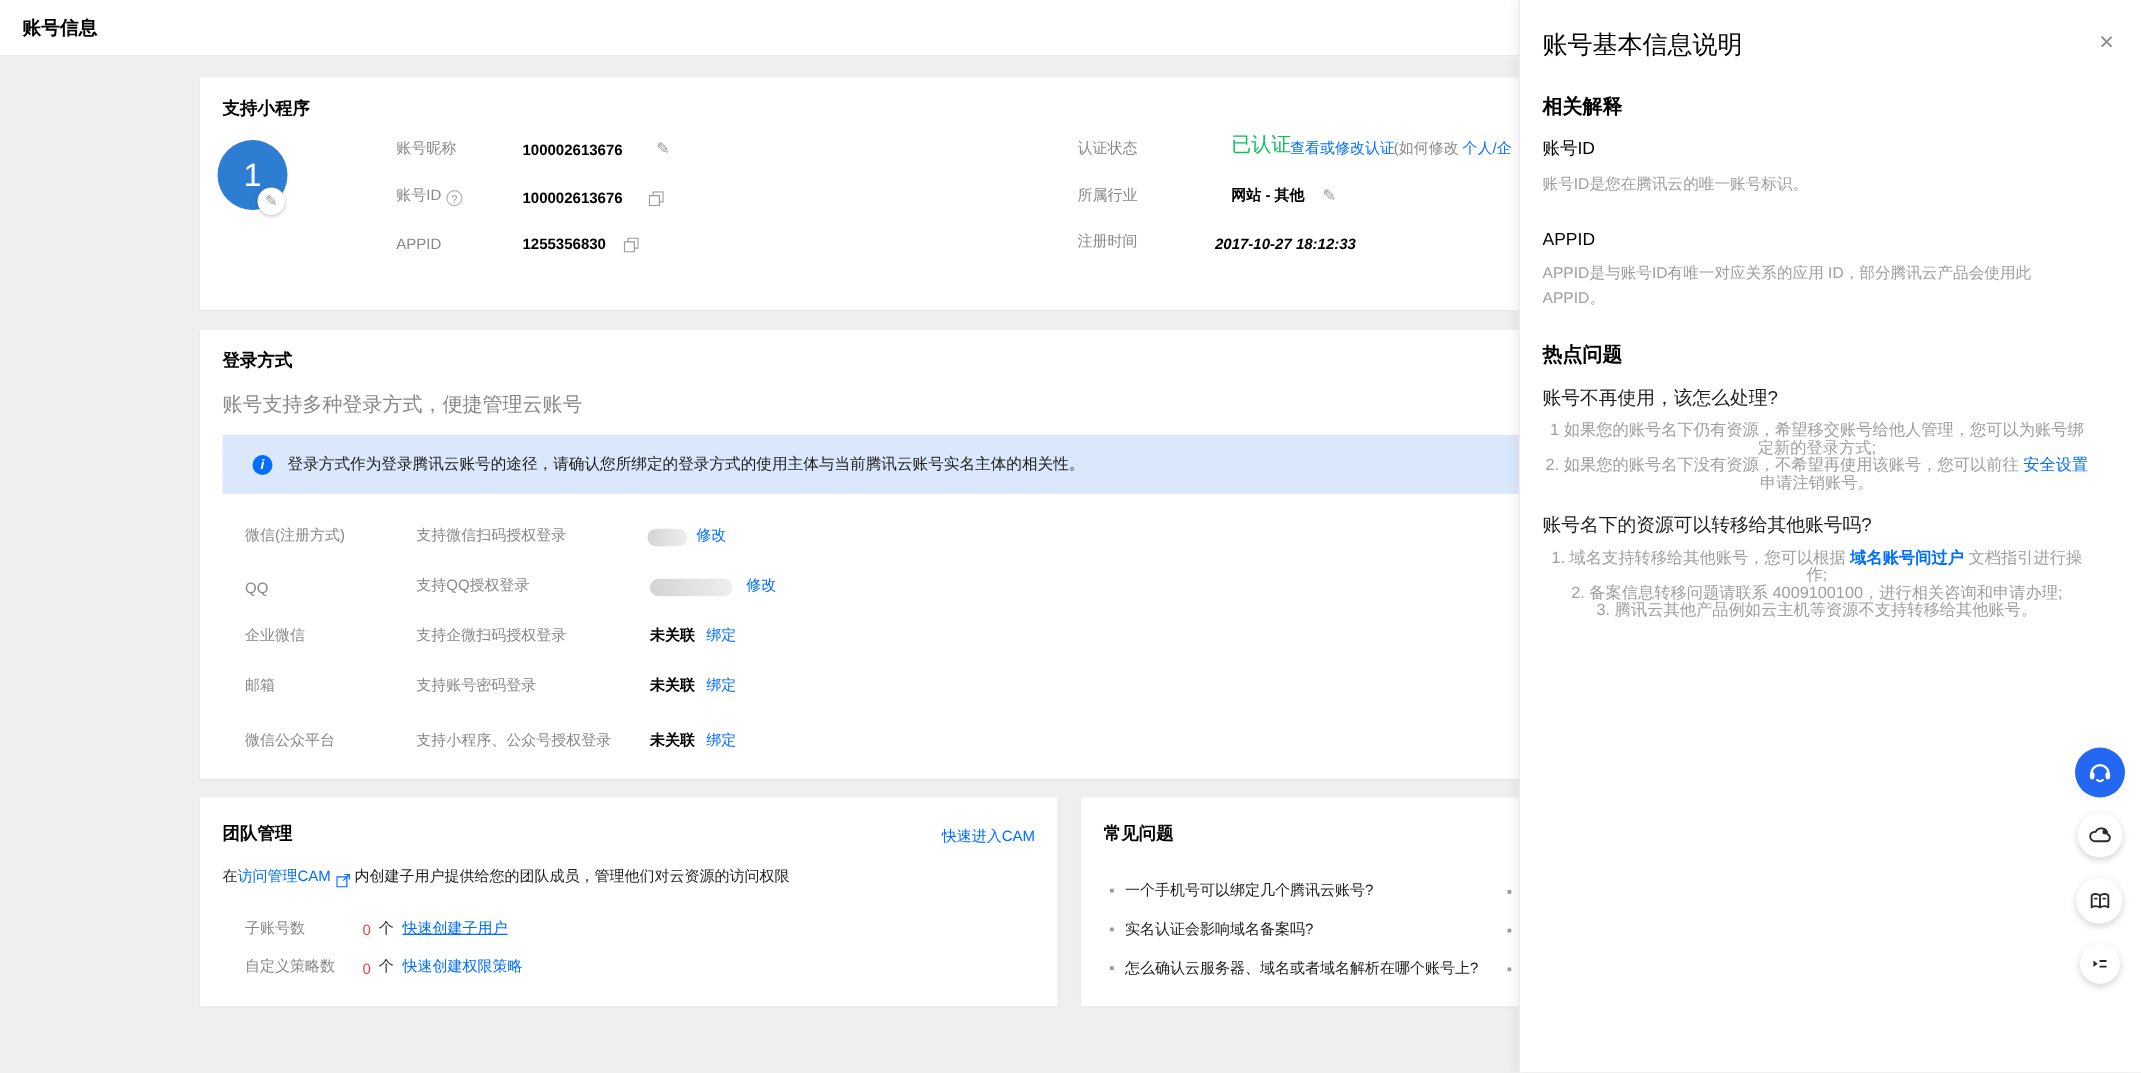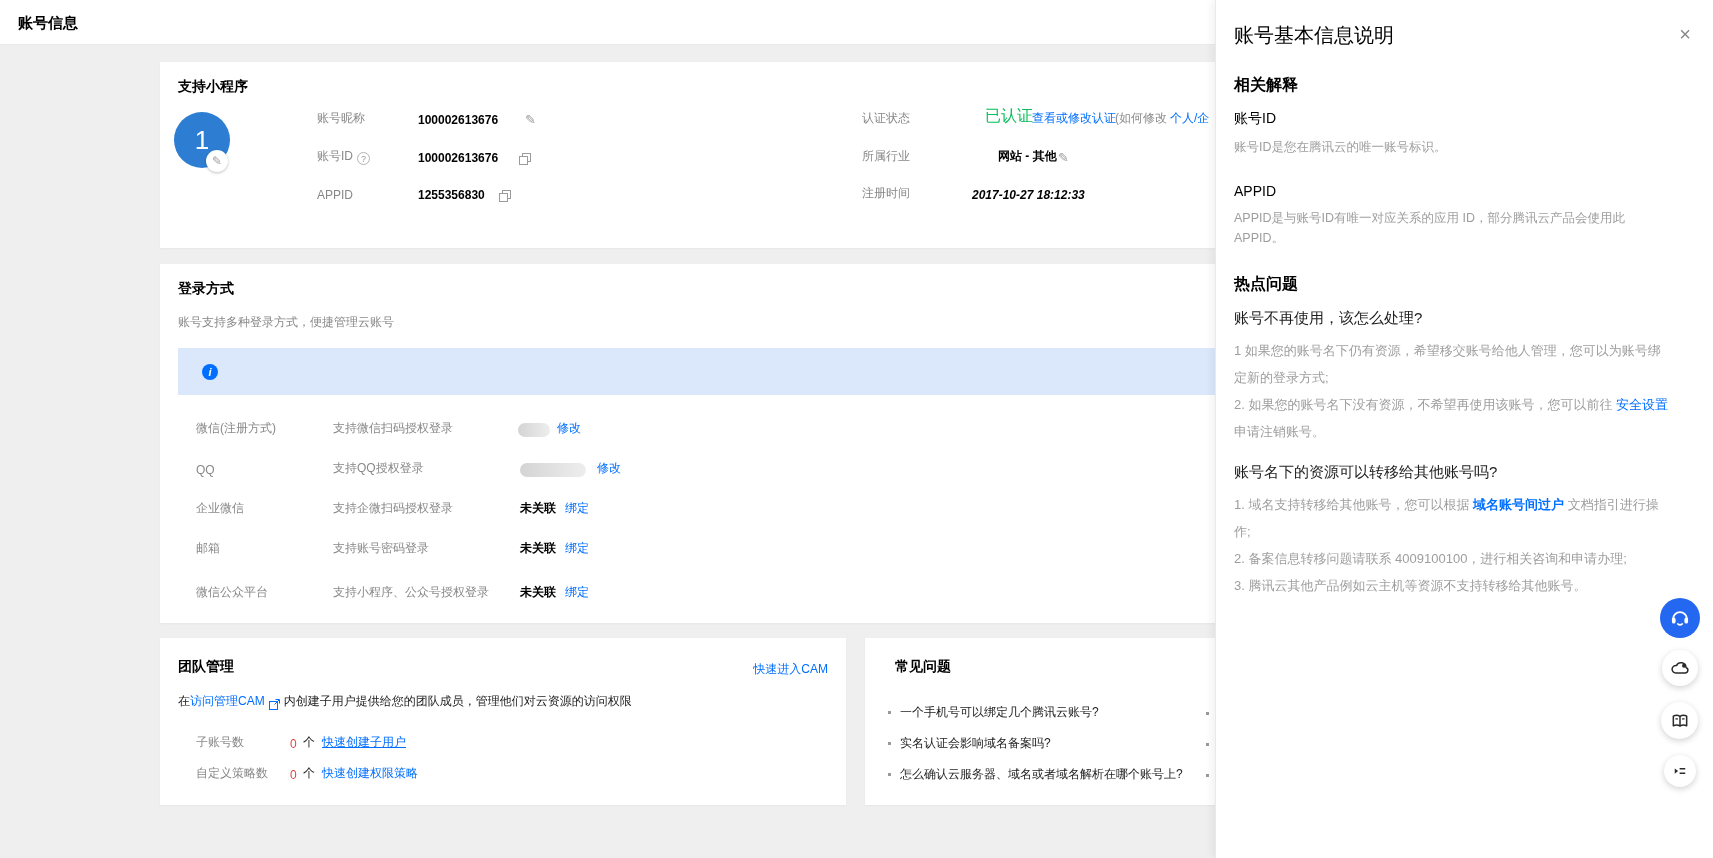--- a/index.html
+++ b/index.html
@@ -20,41 +20,41 @@
   
   .avatar { position:absolute; left:14px; top:50px; width:56px; height:56px; border-radius:50%; background:#2d7dd2; color:#fff; font-size:26px; display:flex; align-items:center; justify-content:center; }
   .avatar-edit { position:absolute; left:46px; top:88px; width:22px; height:22px; border-radius:50%; background:#fff; box-shadow:0 1px 3px rgba(0,0,0,0.25); color:#9b9b9b; font-size:12px; display:flex; align-items:center; justify-content:center; cursor:pointer; }
   .edit-pencil { color:#9b9b9b; font-size:13px; margin-left:8px; cursor:pointer; }
   .help-dot { width:13px; height:13px; border:1px solid #b3b3b3; border-radius:50%; color:#999; font-size:9px; display:inline-flex; align-items:center; justify-content:center; margin-left:4px; cursor:pointer; }
   .copy-ic { margin-left:6px; cursor:pointer; display:inline-flex; }
   .green { color:#0abf5b; font-size:16px; font-weight:400; }
   .gray12 { color:#8a8a8a; font-size:12px; }
 
   
-  .sub { position:absolute; left:18px; top:50px; font-size:12px; color:#888; }
+  .sub { position:absolute; left:18px; top:50px; font-size:16px; color:#888; }
   .banner { position:absolute; left:18px; top:84px; width:1062px; height:47px; background:#dbe8fc; display:flex; align-items:center; }
   .info-ic { width:16px; height:16px; border-radius:50%; background:#006eff; color:#fff; font-size:11px; font-style:italic; font-weight:700; display:flex; align-items:center; justify-content:center; margin:0 12px 0 24px; flex:0 0 16px; }
   .banner-text { font-size:12.5px; color:#1c1c1c; }
   .mask-pill { height:14px; border-radius:8px; background:linear-gradient(90deg,#d4d4d4,#eeeeee); }
 
   
   .red { color:#e54545; font-weight:400; }
   .ext-ic { display:inline-flex; margin:0 4px; }
   .sq-bullet { width:3px; height:3px; background:#9a9a9a; display:inline-block; margin-right:9px; flex:0 0 3px; }
   .faq-item { position:absolute; display:flex; align-items:center; font-size:12px; color:#1c1c1c; cursor:pointer; }
 
   
   .panel { position:absolute; left:1215px; top:0; width:498px; height:858px; background:#fff; border-left:1px solid #e9e9e9; box-shadow:-3px 0 8px rgba(0,0,0,0.06); z-index:5; padding:22px 40px 0 18px; }
   .panel-title { font-size:20px; color:#000; margin-bottom:26px; }
   .panel-close { position:absolute; right:22px; top:24px; font-size:20px; color:#888; cursor:pointer; line-height:20px; }
   .sec-title { font-size:16px; font-weight:700; color:#000; margin-bottom:14px; }
   .term { font-size:14px; color:#000; margin-bottom:9px; }
   .term-desc { font-size:12.5px; color:#9e9e9e; line-height:20px; margin-bottom:26px; }
   .hot-q { font-size:15px; color:#1c1c1c; margin-bottom:9px; }
-  .hot-body { font-size:13px; color:#9e9e9e; line-height:27px; margin-bottom:18px; }
+  .hot-body { font-size:13px; color:#9e9e9e; line-height:14px; margin-bottom:18px;text-align:center; }
   .plink { color:#006eff; cursor:pointer; }
   .plink-b { color:#006eff; font-weight:700; cursor:pointer; }
 
   
   .fab { position:absolute; border-radius:50%; display:flex; align-items:center; justify-content:center; cursor:pointer; z-index:6; }
   .fab-white { background:#fff; box-shadow:0 2px 6px rgba(0,0,0,0.18); }
   svg { display:block; }
 </style>
 </head>
 <body>
@@ -98,35 +98,36 @@
 
   <div class="row18" style="left:702px; top:47px; width:560px;">
     <span class="lbl">认证状态</span>
     <span class="green" style="position:absolute; left:123px;">已认证</span>
     <span class="link" style="position:absolute; left:170px;">查看或修改认证</span>
     <span class="gray12" style="position:absolute; left:253px;">(如何修改</span>
     <span class="link" style="position:absolute; left:308px;">个人/企</span>
   </div>
   <div class="row18" style="left:702px; top:85px; width:420px;">
     <span class="lbl">所属行业</span>
-    <span class="val" style="position:absolute; left:136px;">网站 - 其他</span>
+    <span class="val" style="position:absolute; left:123px;">网站 - 其他</span>
     <span class="edit-pencil" style="position:absolute; left:188px;">✎</span>
   </div>
   <div class="row18" style="left:702px; top:122px; width:420px;">
     <span class="lbl">注册时间</span>
     <span class="val" style="position:absolute; left:110px;font-style:italic;">2017-10-27 18:12:33</span>
   </div>
 </div>
 
 <div class="card" style="left:160px; top:264px; width:1102px; height:359px;">
   <div class="card-title">登录方式</div>
   <div class="sub">账号支持多种登录方式，便捷管理云账号</div>
 
   <div class="banner">
     <span class="info-ic">i</span>
+    <span class="banner-text">登录方式作为登录腾讯云账号的途径，请确认您所绑定的登录方式的使用主体与当前腾讯云账号实名主体的相关性。</span>
   </div>
 
   <div class="row18" style="left:36px; top:155px; width:1000px;">
     <span class="lbl">微信(注册方式)</span>
     <span class="lbl" style="position:absolute; left:137px;">支持微信扫码授权登录</span>
     <span class="mask-pill" style="position:absolute; left:322px; width:32px;"></span>
     <span class="link" style="position:absolute; left:361px;">修改</span>
   </div>
 
   <div class="row18" style="left:36px; top:195px; width:1000px;">
@@ -182,21 +183,21 @@
   </div>
   <div class="row18" style="left:36px; top:126px; width:620px;">
     <span class="lbl">自定义策略数</span>
     <span class="red" style="position:absolute; left:94px; font-size:12px;">0</span>
     <span style="position:absolute; left:107px; font-size:12px; color:#1c1c1c;">个</span>
     <span class="link" style="position:absolute; left:126px;">快速创建权限策略</span>
   </div>
 </div>
 
 <div class="card" style="left:865px; top:638px; width:397px; height:167px;">
-  <div class="card-title" style="top:20px;margin-left:12px;">常见问题</div>
+  <div class="card-title" style="top:20px;">常见问题</div>
 
   <div class="faq-item" style="left:23px; top:66px; width:330px;">
     <span class="sq-bullet"></span>
     <span>一个手机号可以绑定几个腾讯云账号?</span>
   </div>
   <div class="faq-item" style="left:23px; top:97px; width:330px;">
     <span class="sq-bullet"></span>
     <span>实名认证会影响域名备案吗?</span>
   </div>
   <div class="faq-item" style="left:23px; top:128px; width:340px;">

